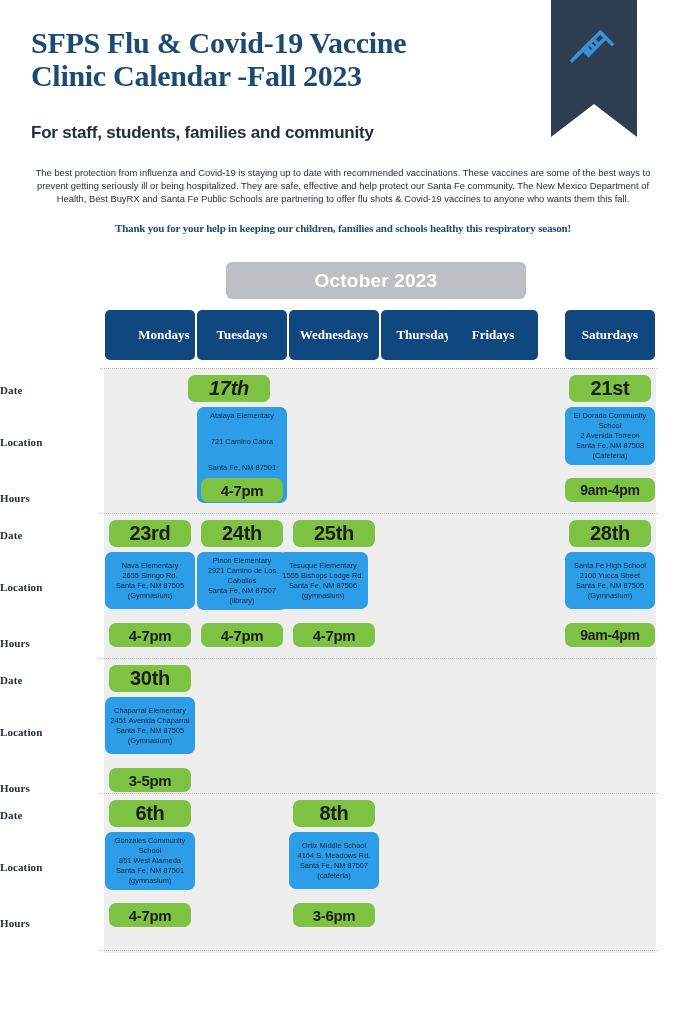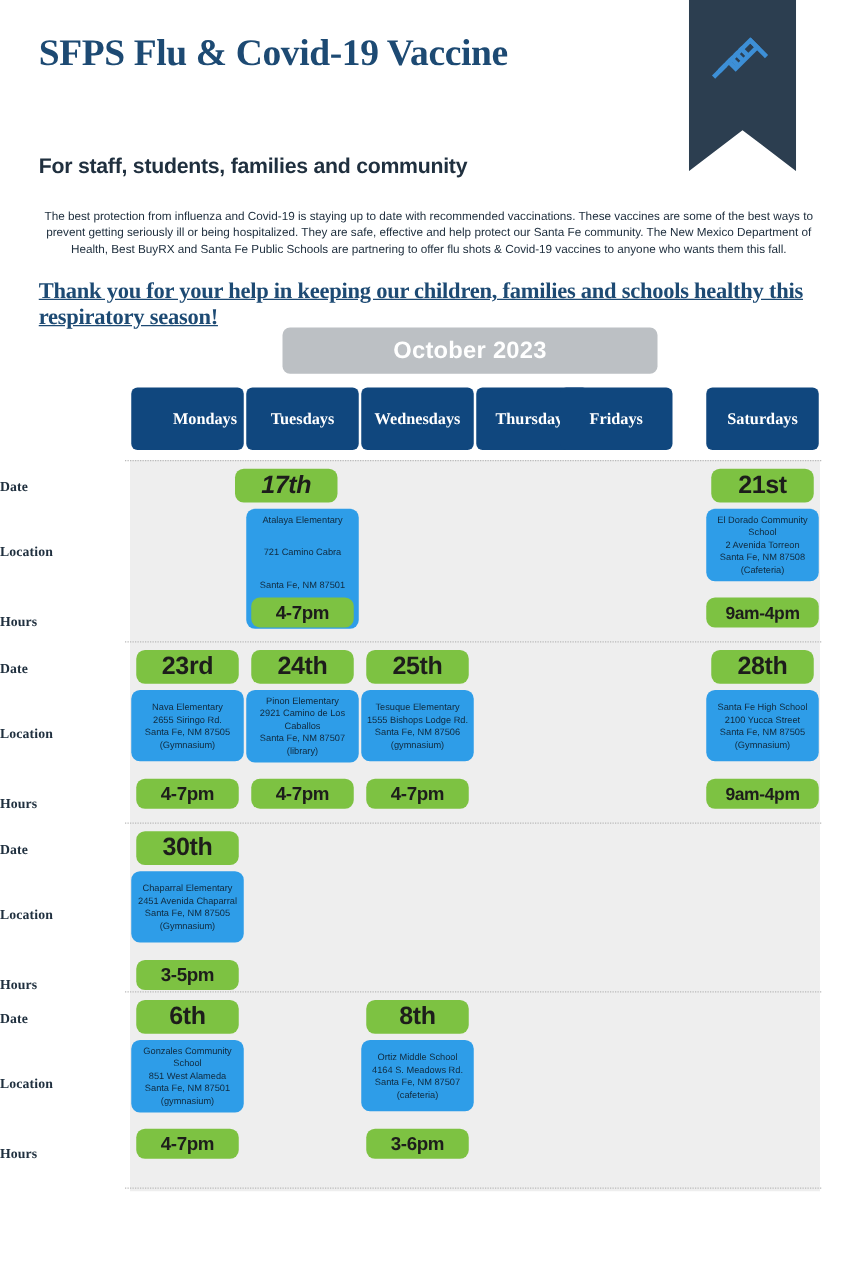--- a/index.html
+++ b/index.html
@@ -69,27 +69,26 @@
     font-size: 9.4px;
     line-height: 13.2px;
     text-align: center;
     color: #20303f;
   }
   .thanks {
     position: absolute;
     top: 222px;
     left: 31px;
     width: 624px;
-    text-align: left;
+    text-align: center;
     font-family: "Liberation Serif", serif;
     font-weight: bold;
-    font-size: 18px;
+    font-size: 11px;
     color: #1d4a73;
     letter-spacing: -0.2px;
-    text-decoration: underline;
   }
 
   
   .calendar {
     position: absolute;
     top: 258px;
     left: 0;
     width: 542px;
     height: 700px;
   }
@@ -211,20 +210,21 @@
         <path d="M13 35 L8 40 M8 40 L4 44"></path>
         <path d="M31 17 L37 23"></path>
         <path d="M26 22 L32 28"></path>
         <path d="M21 27 L27 33"></path>
       </g>
     </svg>
   </div>
 
   <div class="title">
     <div>SFPS Flu &amp; Covid-19 Vaccine</div>
+    <div>Clinic Calendar -Fall 2023</div>
   </div>
   <div class="subtitle">For staff, students, families and community</div>
   <div class="body-copy">The best protection from influenza and Covid-19 is staying up to date with recommended vaccinations. These vaccines are some of the best ways to prevent getting seriously ill or being hospitalized. They are safe, effective and help protect our Santa Fe community. The New Mexico Department of Health, Best BuyRX and Santa Fe Public Schools are partnering to offer flu shots &amp; Covid-19 vaccines to anyone who wants them this fall.</div>
   <div class="thanks">Thank you for your help in keeping our children, families and schools healthy this respiratory season!</div>
 
   <div class="calendar">
     <div class="stripes" id="stripes">
         <div class="stripe" style="left: 104px;"></div>
         <div class="stripe" style="left: 196px;"></div>
         <div class="stripe" style="left: 288px;"></div>
@@ -282,21 +282,21 @@
         <div class="chip chip-hours" style="left: 109px; top: 365px;">4-7pm</div>
         <div class="chip chip-date" style="left: 201px; top: 262px;">24th</div>
         <div class="chip chip-loc" style="left: 197px; top: 294px; min-height: 57px;">
           <span>Pinon Elementary</span>
           <span>2921 Camino de Los Caballos</span>
           <span>Santa Fe, NM 87507</span>
           <span>(library)</span>
         </div>
         <div class="chip chip-hours" style="left: 201px; top: 365px;">4-7pm</div>
         <div class="chip chip-date" style="left: 293px; top: 262px;">25th</div>
-        <div class="chip chip-loc" style="left: 289px; top: 294px; min-height: 57px;">
+        <div class="chip chip-loc" style="left: 278px; top: 294px; min-height: 57px;">
           <span>Tesuque Elementary</span>
           <span>1555 Bishops Lodge Rd.</span>
           <span>Santa Fe, NM 87506</span>
           <span>(gymnasium)</span>
         </div>
         <div class="chip chip-hours" style="left: 293px; top: 365px;">4-7pm</div>
         <div class="chip chip-date" style="left: 569px; top: 262px;">28th</div>
         <div class="chip chip-loc" style="left: 565px; top: 294px; min-height: 57px;">
           <span>Santa Fe High School</span>
           <span>2100 Yucca Street</span>

